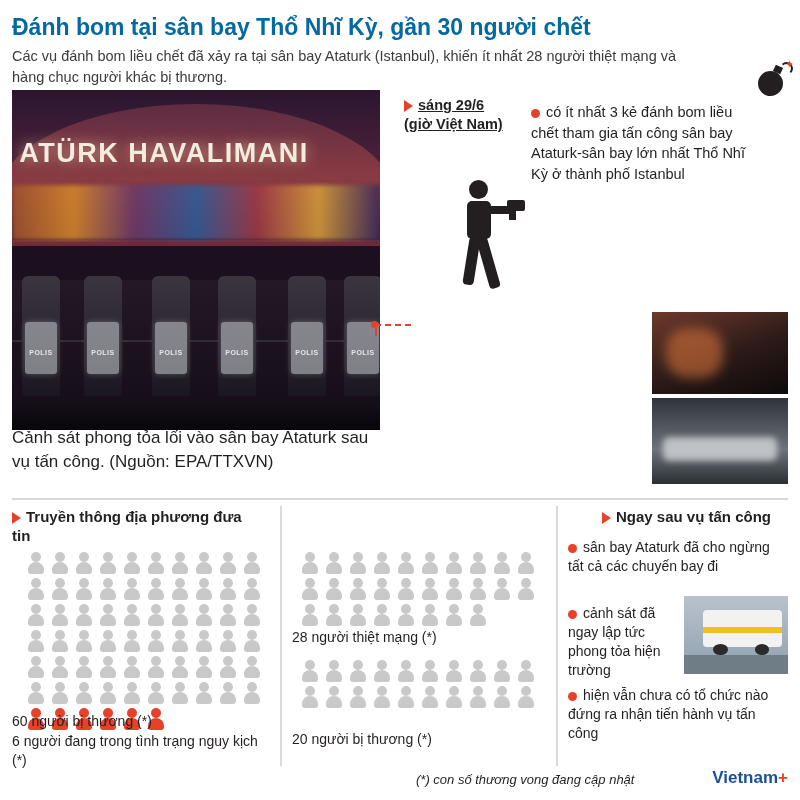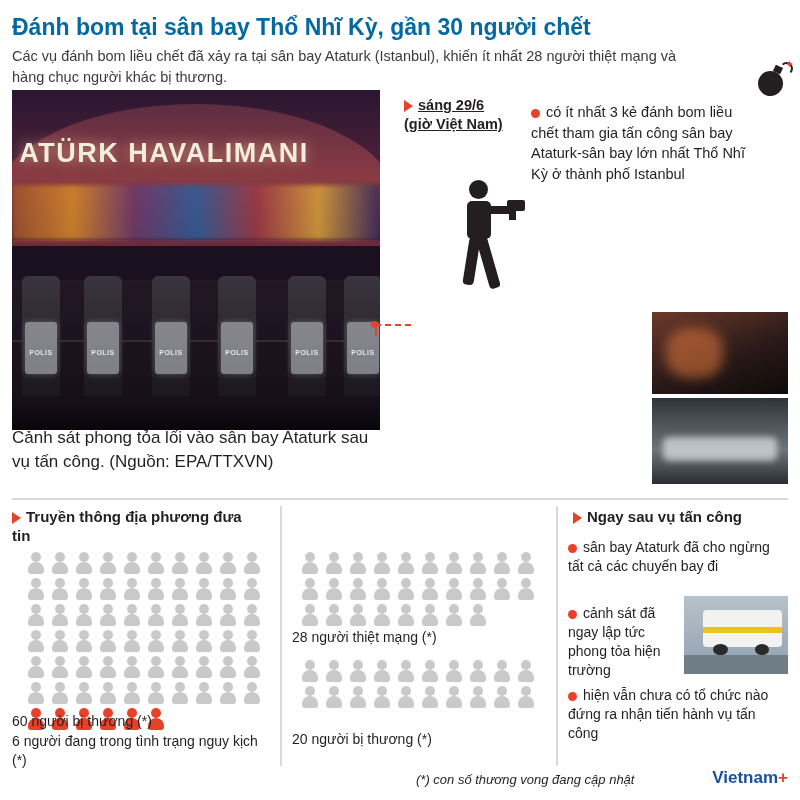--- a/index.html
+++ b/index.html
@@ -141,21 +141,21 @@
 
   
   .hr{position:absolute;left:12px;top:498px;width:776px;height:2px;background:#d9d9d9;}
   .vr1{position:absolute;left:280px;top:506px;width:2px;height:260px;background:#d9d9d9;}
   .vr2{position:absolute;left:556px;top:506px;width:2px;height:260px;background:#d9d9d9;}
 
   
   .col-head{position:absolute;font-size:15px;font-weight:bold;line-height:1.25;color:#231f20;}
   .c1h{left:12px;top:508px;width:250px;}
   .c2h{left:292px;top:508px;width:250px;}
-  .c3h{left:573px;top:508px;width:220px;}
+  .c3h{left:551px;top:508px;width:220px;text-align:right;}
 
   .people{position:absolute;display:grid;gap:4px 4px;}
   .p1{left:26px;top:552px;grid-template-columns:repeat(10,20px);}
   .p2{left:300px;top:552px;grid-template-columns:repeat(10,20px);}
   .pi{width:20px;height:22px;position:relative;}
   .pi .h{position:absolute;left:5px;top:0;width:10px;height:10px;border-radius:50%;background:#c9c9c9;}
   .pi .b{position:absolute;left:2px;top:10px;width:16px;height:12px;border-radius:8px 8px 3px 3px;background:#c9c9c9;}
   .pi.red .h,.pi.red .b{background:#e8412a;}
 
   .stat{position:absolute;font-size:14px;line-height:1.4;color:#231f20;}

